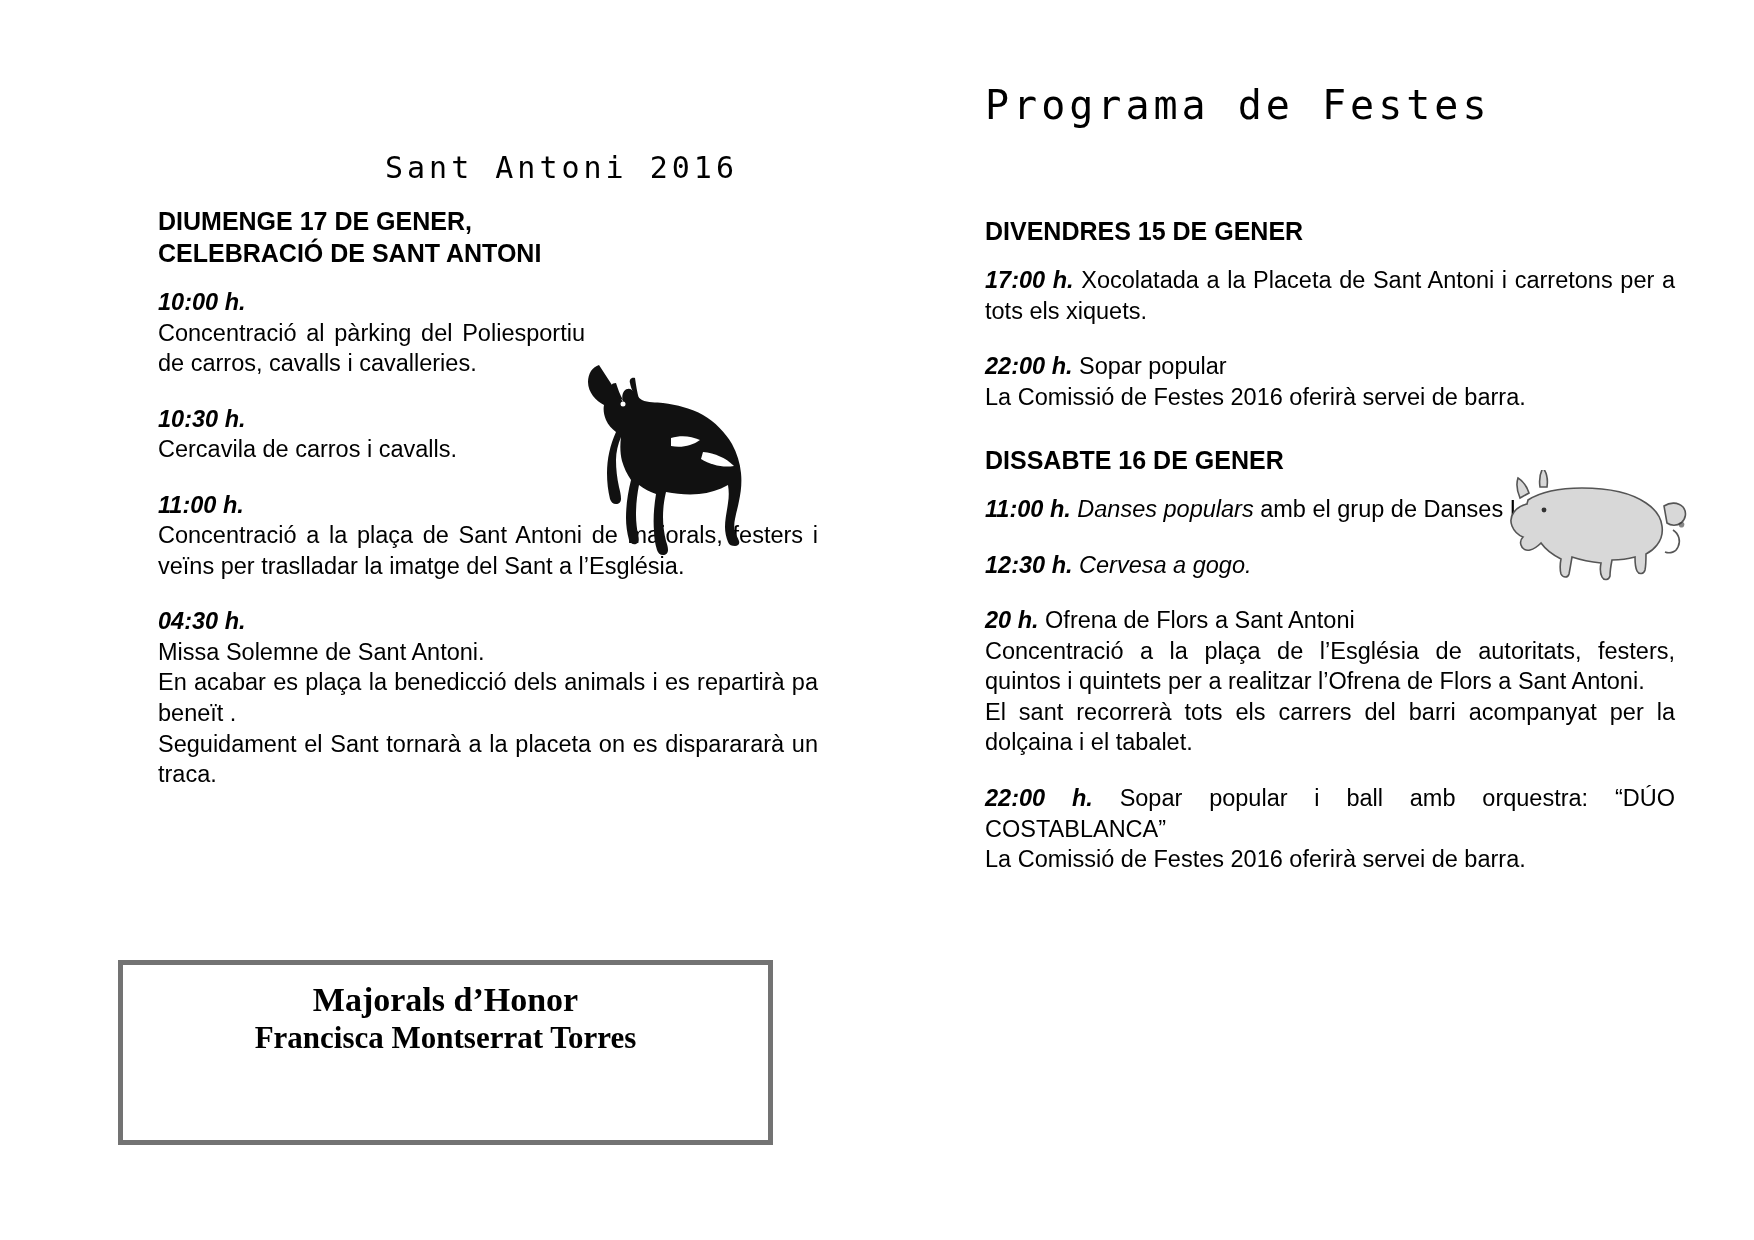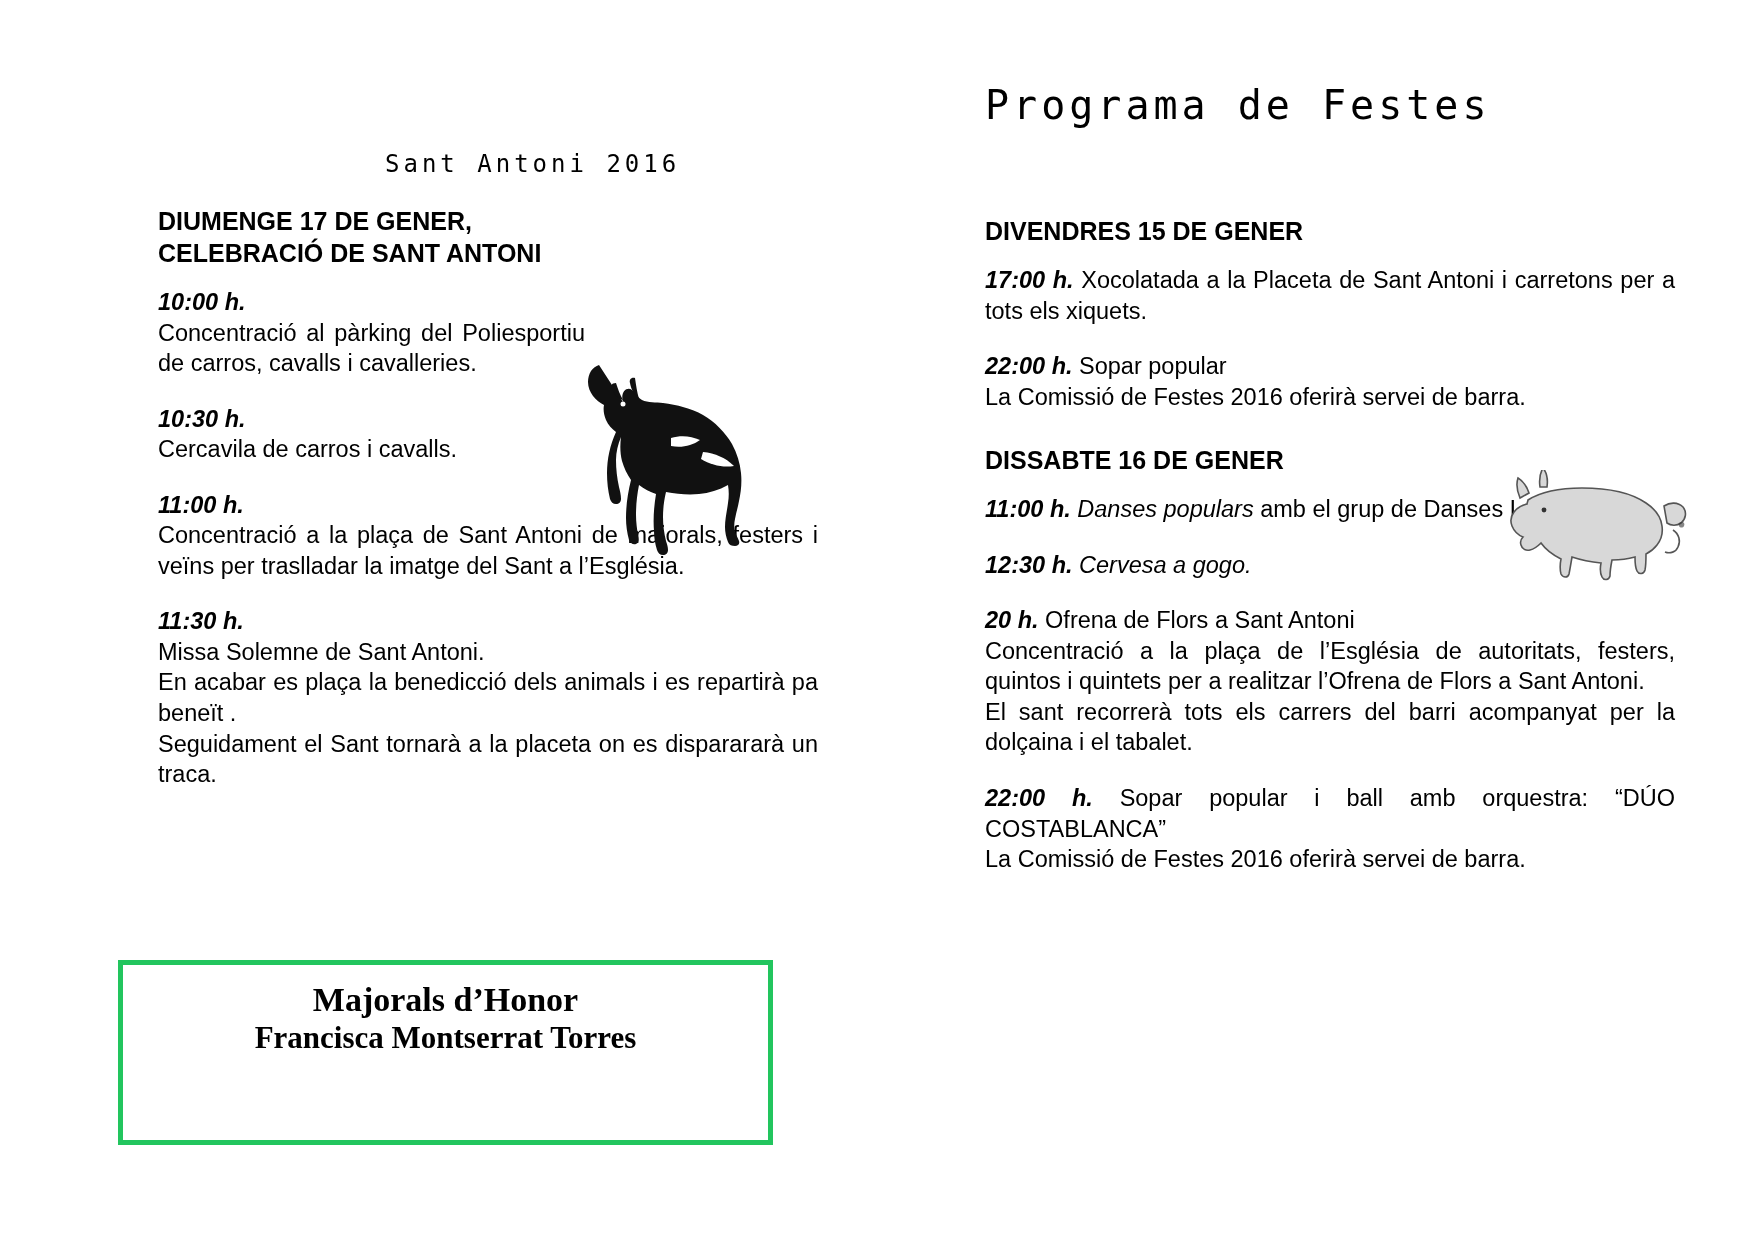--- a/index.html
+++ b/index.html
@@ -47,21 +47,21 @@
   .title-right {
     position: absolute;
     left: 985px;
     top: 82px;
     font-size: 40px;
   }
   .title-left {
     position: absolute;
     left: 385px;
     top: 150px;
-    font-size: 24px;
+    font-size: 30px;
   }
 
   
   .day-head {
     font-size: 25px;
     font-weight: bold;
     line-height: 1.28;
     margin: 0 0 18px 0;
   }
   .entry {
@@ -88,21 +88,21 @@
     margin: 6px 0 4px 18px;
   }
 
   
   .honor-box {
     position: absolute;
     left: 118px;
     top: 960px;
     width: 655px;
     height: 185px;
-    border: 5px solid #22c55e;
+    border: 5px solid #737373;
     box-sizing: border-box;
     font-family: "Liberation Serif", serif;
     text-align: center;
   }
   .honor-title {
     font-size: 34px;
     font-weight: bold;
     margin-top: 16px;
   }
   .honor-name {
@@ -154,21 +154,21 @@
       <div class="time">10:30 h.</div>
       <div>Cercavila de carros i cavalls.</div>
     </div>
 
     <div class="entry">
       <div class="time">11:00 h.</div>
       <div>Concentració a la plaça de Sant Antoni de majorals, festers i veïns per traslladar la imatge del Sant a l’Església.</div>
     </div>
 
     <div class="entry">
-      <div class="time">11:30 h.</div>
+      <div class="time">04:30 h.</div>
       <div>Missa Solemne de Sant Antoni.</div>
       <div>
         <span>En acabar es plaça la </span><b>benedicció dels animals i</b><span> es repartirà pa beneït .</span>
       </div>
       <div>Seguidament el Sant tornarà a la placeta on es disparararà un traca.</div>
     </div>
   </div>
 
   <svg class="horse-art" viewBox="0 0 220 195" aria-hidden="true">
     <g fill="#111111">

